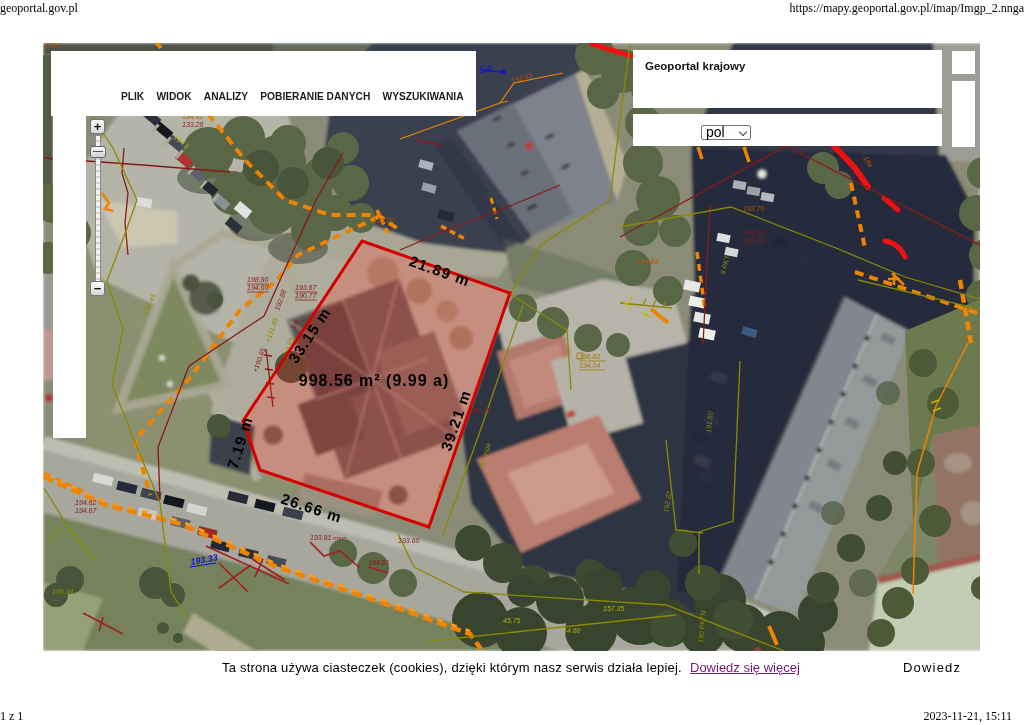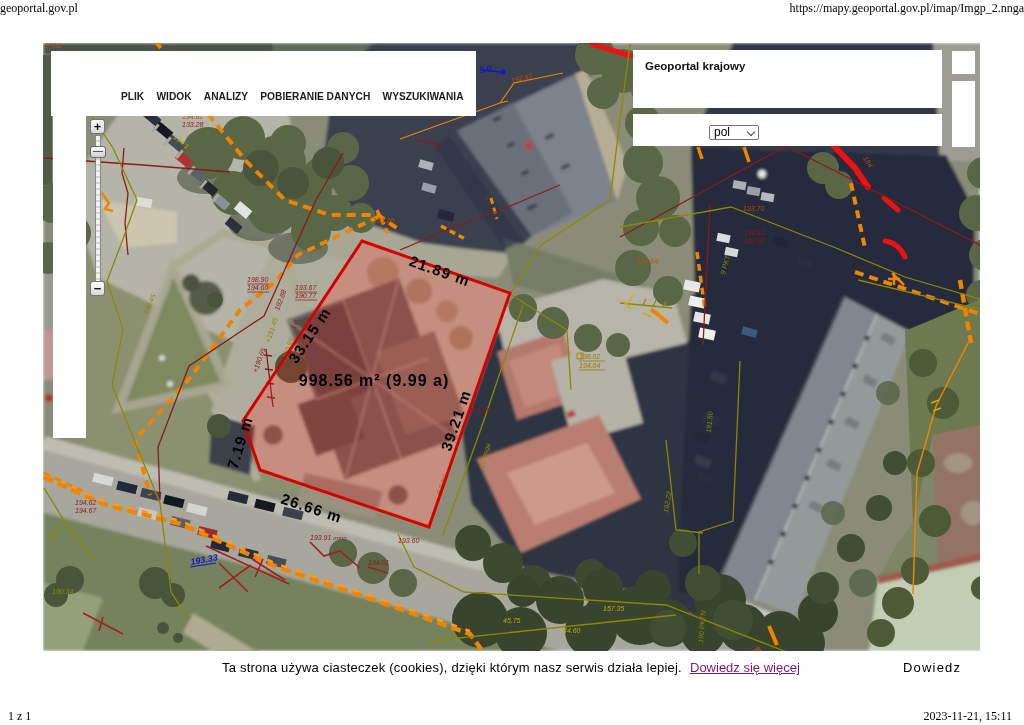--- a/index.html
+++ b/index.html
@@ -9,39 +9,39 @@
   #map{position:absolute;left:43px;top:43px;width:937px;height:608px;overflow:hidden;}
   .ui{position:absolute;background:#fff;}
   #menubar{left:51px;top:51px;width:425px;height:65px;}
   #menuitems{position:absolute;left:70px;top:40px;font-size:10px;font-weight:700;
     color:#1c1c1c;letter-spacing:0;white-space:nowrap;transform:scaleX(1.02);transform-origin:0 0;}
   #menuitems span{margin-right:12px;}
   #gkbox{left:633px;top:50px;width:309px;height:58px;}
   #gktxt{position:absolute;left:12px;top:10px;font-size:11.5px;font-weight:700;color:#111;text-align:center;}
   #langbox{left:633px;top:114px;width:309px;height:32px;}
   #sel{position:absolute;left:68px;top:11px;width:44px;height:13px;border:1px solid #767676;
-     border-radius:2px;background:#fdfdfd;font-size:12px;color:#000;line-height:12px;padding-left:4px;margin-left:8px;}
+     border-radius:2px;background:#fdfdfd;font-size:14px;color:#000;line-height:12px;padding-left:4px;}
   #sel .ar{position:absolute;right:4px;top:3px;width:5px;height:5px;border-right:1.4px solid #444;border-bottom:1.4px solid #444;transform:rotate(45deg);}
   #rbox1{left:952px;top:51px;width:23px;height:23px;}
   #rbox2{left:952px;top:81px;width:23px;height:66px;}
   #lpanel{left:53px;top:114px;width:33px;height:324px;}
   .zbtn{position:absolute;width:15px;height:15px;background:linear-gradient(#fdfdfd,#d8d8d8);
      border:1px solid #777;border-radius:3px;color:#111;font-weight:700;text-align:center;
      line-height:13px;font-size:13px;box-sizing:border-box;}
   #ztrack{position:absolute;left:95px;top:135px;width:4px;height:147px;border:1px solid #888;background:repeating-linear-gradient(#f2f2f2 0px,#f2f2f2 4px,#b5b5b5 5px,#f2f2f2 6px);}
   #zhandle{position:absolute;left:90px;top:146px;width:14px;height:10px;
      background:linear-gradient(#fbfbfb,#cfcfcf);border:1px solid #666;border-radius:3px;}
   #zhandle:after{content:"";position:absolute;left:2px;right:2px;top:4px;border-top:1px solid #555;}
   #cookie{position:absolute;top:660px;left:0;width:1024px;font-size:13px;color:#000;}
 </style>
 </head>
 <body>
 <div class="hdr" style="left:0;top:1px;">geoportal.gov.pl</div>
 <div class="hdr" style="right:0;top:1px;">https://mapy.geoportal.gov.pl/imap/Imgp_2.nnga</div>
-<div class="hdr" style="left:8px;top:709px;">1 z 1</div>
+<div class="hdr" style="left:0;top:709px;">1 z 1</div>
 <div class="hdr" style="right:12px;top:709px;">2023-11-21, 15:11</div>
 
 <div id="map">
 <svg width="937" height="608" viewBox="0 0 937 608">
 <defs>
   <filter id="b1" x="-20%" y="-20%" width="140%" height="140%">
           <feGaussianBlur stdDeviation="1.7"></feGaussianBlur>
         </filter>
   <filter id="b2" x="-20%" y="-20%" width="140%" height="140%">
           <feGaussianBlur stdDeviation="3"></feGaussianBlur>

